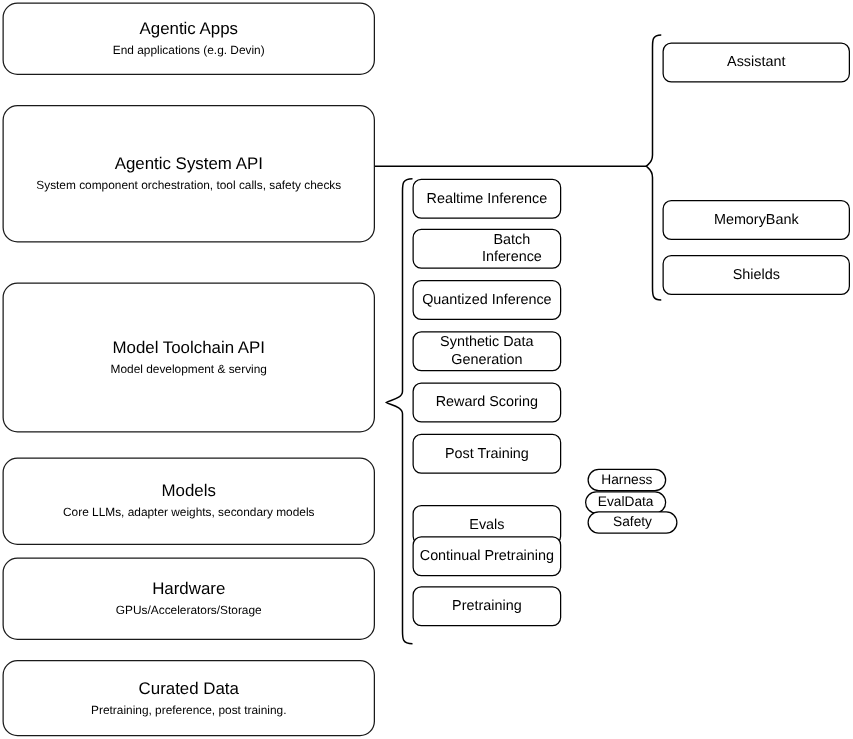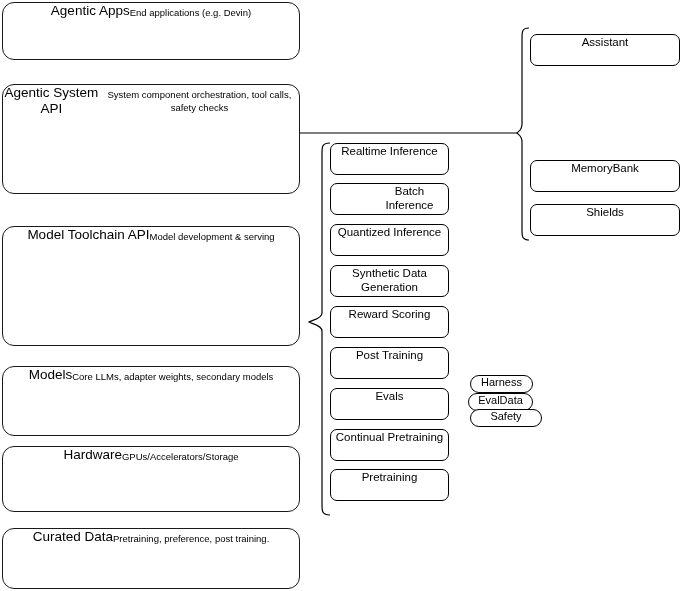--- a/index.html
+++ b/index.html
@@ -9,21 +9,22 @@
     color:#000000;
   }
   #diagram{position:absolute;left:0;top:0;width:682px;height:591px;}
 
   .node{
     position:absolute;
     box-sizing:border-box;
     background:#ffffff;
     border:1px solid #000000;
     display:flex;
-    flex-direction:row;
+    flex-direction:column;
+    align-items:center;
     justify-content:center;
     text-align:center;
   }
 
   
   .layer{
     left:2px;width:298px;
     border-radius:12px;
     border-color:#1a1a1a;
   }
@@ -123,21 +124,21 @@
   </div>
   <div class="node capability" style="top:265px;">
     <div class="title">Synthetic Data Generation</div>
   </div>
   <div class="node capability" style="top:306px;">
     <div class="title">Reward Scoring</div>
   </div>
   <div class="node capability" style="top:347px;">
     <div class="title">Post Training</div>
   </div>
-  <div class="node capability" style="top:388px;">
+  <div class="node capability" style="top:404px;">
     <div class="title">Evals</div>
   </div>
   <div class="node capability" style="top:429px;">
     <div class="title">Continual Pretraining</div>
   </div>
   <div class="node capability" style="top:469px;">
     <div class="title">Pretraining</div>
   </div>
 
   <div class="node badge" style="left:470px;top:375px;width:63px;">

